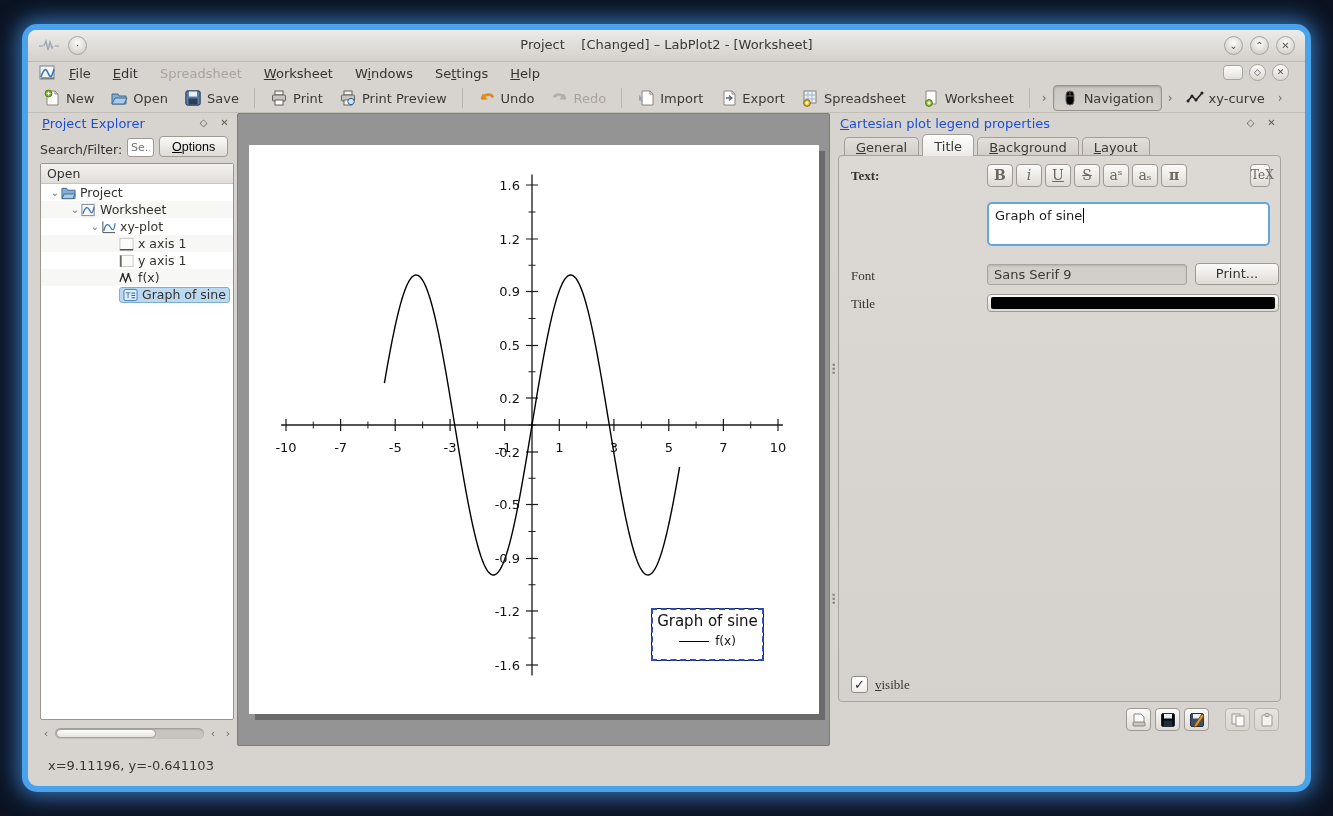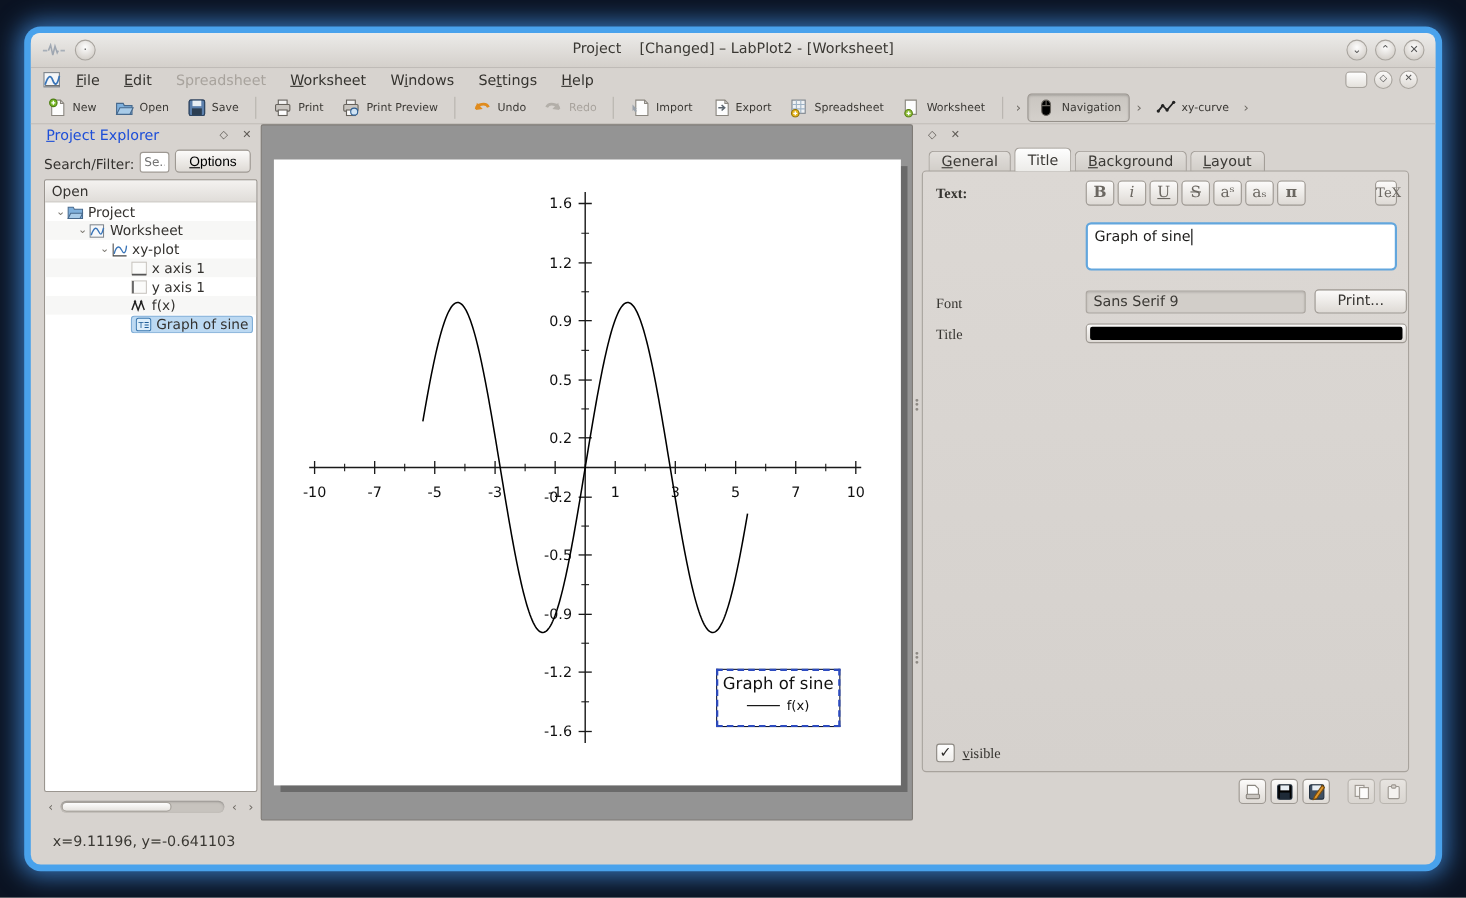--- a/index.html
+++ b/index.html
@@ -33,21 +33,21 @@
   .mdi-pill { width:20px; height:15px; border-radius:4px; border:1px solid #a8a49e;
     background:linear-gradient(#fefefe,#e4e1dc); }
   .mdi-circ { width:17px; height:17px; border-radius:50%; border:1px solid #a8a49e;
     background:linear-gradient(#fbfaf9,#dcd8d3); font-size:9px; line-height:15px;
     text-align:center; color:#555; }
 
   
   .toolbar { position:absolute; left:0; top:54px; right:0; height:29px;
     display:flex; align-items:center; gap:2px; padding:0 8px;
     border-bottom:1px solid #c2beb8; }
-  .tbtn { display:flex; align-items:center; gap:5px; padding:3px 7px; font-size:10px;
+  .tbtn { display:flex; align-items:center; gap:5px; padding:3px 7px; font-size:13px;
     color:#3b3935; border-radius:4px; }
   .tbtn.disabled { color:#a8a39d; }
   .tbtn.pressed { background:linear-gradient(#c9c5c0,#d4d0cb); border:1px solid #96918b;
     box-shadow:inset 0 1px 2px rgba(0,0,0,.18); }
   .tsep { width:1px; height:20px; background:#b7b3ad; margin:0 6px; }
   .tchev { color:#6e6a64; font-size:12px; padding:0 4px; }
   .ticon { width:18px; height:18px; flex:0 0 auto; }
 
   
   .main { position:absolute; left:0; top:83px; right:0; height:633px; }
@@ -469,20 +469,21 @@
       </div>
     </div>
 
     <div class="vsplit" style="left:802px;">
       <div class="dots" style="top:250px;">•<br>•<br>•</div>
       <div class="dots" style="top:480px;">•<br>•<br>•</div>
     </div>
 
     <div class="dock right">
       <div class="dock-header">
+        <span class="dock-title"><u>C</u>artesian plot legend properties</span>
         <span class="dock-btn">◇</span>
         <span class="dock-btn">✕</span>
       </div>
       <div class="tabs">
         <div class="tab"><u>G</u>eneral</div>
         <div class="tab active">Title</div>
         <div class="tab"><u>B</u>ackground</div>
         <div class="tab"><u>L</u>ayout</div>
       </div>
       <div class="prop-frame">

